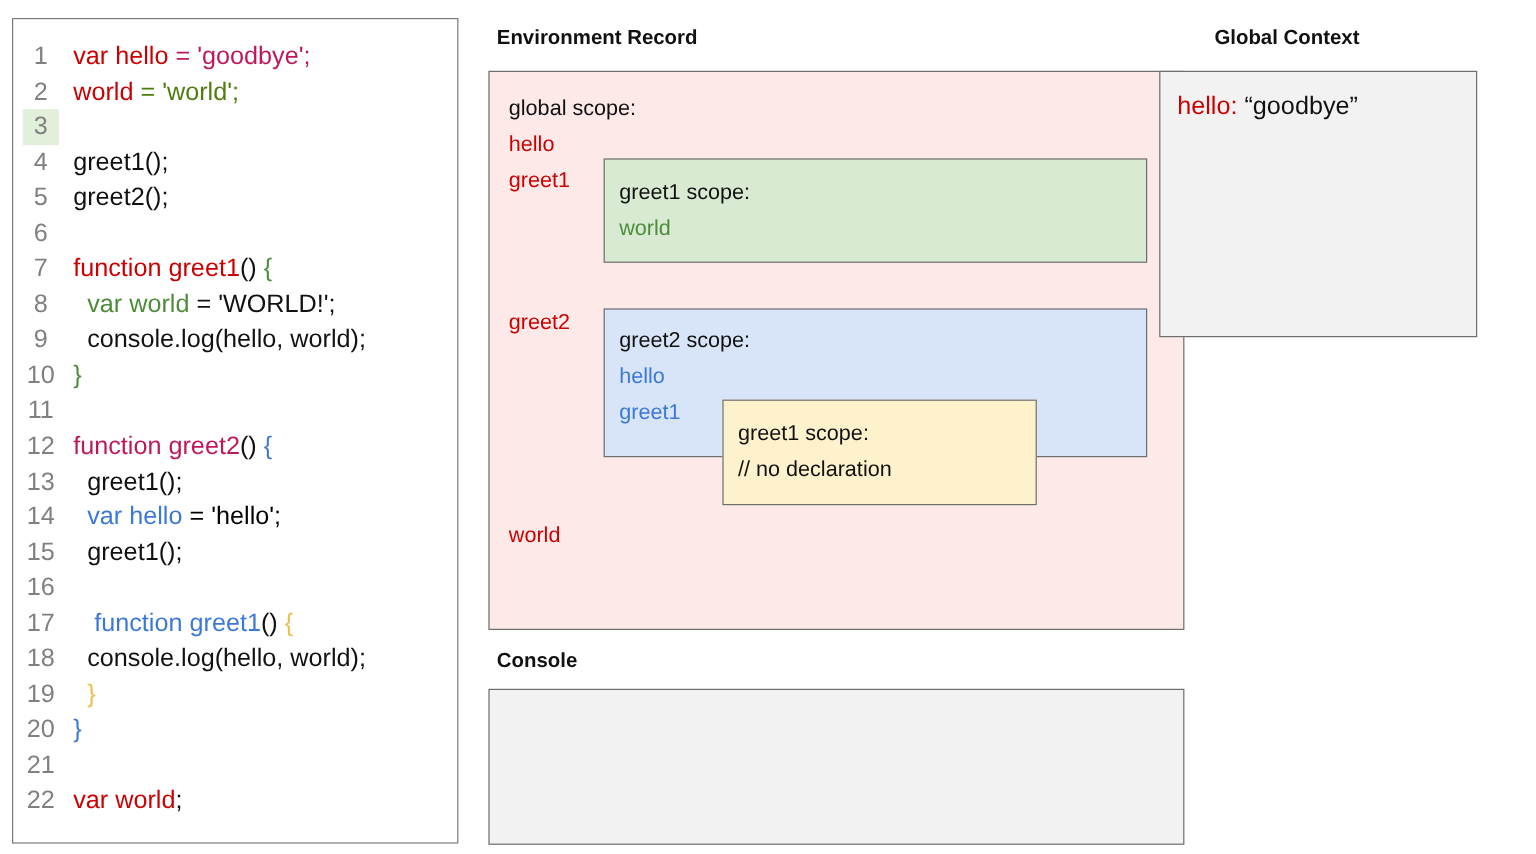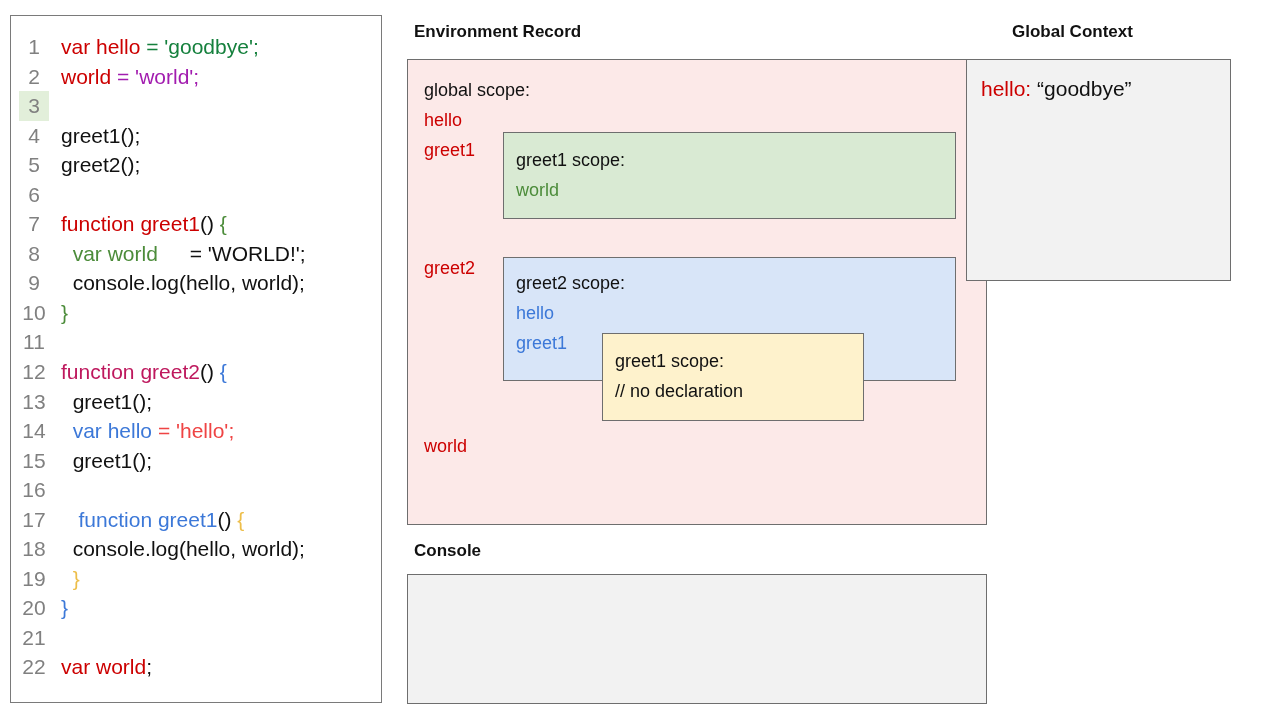--- a/index.html
+++ b/index.html
@@ -92,34 +92,34 @@
   .c-red   { color: var(--code_red, #cc0000); }
   .c-green { color: var(--code_green, #4c8c3a); }
   .c-blue  { color: var(--code_blue, #3c78d8); }
   .c-black { color: #111111; }
 </style>
 </head>
 <body>
 
 <div class="abs code-panel">
   <div>
-      <div class="code-line"><span class="ln">1</span><span class="code-text"><span style="color: rgb(204, 0, 0);">var hello</span><span style="color: #15803d;"> = 'goodbye';</span></span></div>
-      <div class="code-line"><span class="ln">2</span><span class="code-text"><span style="color: rgb(204, 0, 0);">world</span><span style="color: #a21caf;"> = 'world';</span></span></div>
+      <div class="code-line"><span class="ln">1</span><span class="code-text"><span style="color: rgb(204, 0, 0);">var hello</span><span style="color: #be185d;"> = 'goodbye';</span></span></div>
+      <div class="code-line"><span class="ln">2</span><span class="code-text"><span style="color: rgb(204, 0, 0);">world</span><span style="color: #4d7c0f;"> = 'world';</span></span></div>
       <div class="code-line"><span class="ln hl">3</span><span class="code-text"></span></div>
       <div class="code-line"><span class="ln">4</span><span class="code-text"><span style="color: rgb(17, 17, 17);">greet1();</span></span></div>
       <div class="code-line"><span class="ln">5</span><span class="code-text"><span style="color: rgb(17, 17, 17);">greet2();</span></span></div>
       <div class="code-line"><span class="ln">6</span><span class="code-text"></span></div>
       <div class="code-line"><span class="ln">7</span><span class="code-text"><span style="color: rgb(204, 0, 0);">function greet1</span><span style="color: rgb(17, 17, 17);">() </span><span style="color: rgb(76, 140, 58);">{</span></span></div>
-      <div class="code-line"><span class="ln">8</span><span class="code-text"><span style="color: rgb(17, 17, 17);">  </span><span style="color: rgb(76, 140, 58);">var world</span><span style="color: rgb(17, 17, 17); padding-left: 26px;"> = 'WORLD!';</span></span></div>
+      <div class="code-line"><span class="ln">8</span><span class="code-text"><span style="color: rgb(17, 17, 17);">  </span><span style="color: rgb(76, 140, 58);">var world</span><span style="color: rgb(17, 17, 17);"> = 'WORLD!';</span></span></div>
       <div class="code-line"><span class="ln">9</span><span class="code-text"><span style="color: rgb(17, 17, 17);">  console.log(hello, world);</span></span></div>
       <div class="code-line"><span class="ln">10</span><span class="code-text"><span style="color: rgb(76, 140, 58);">}</span></span></div>
       <div class="code-line"><span class="ln">11</span><span class="code-text"></span></div>
       <div class="code-line"><span class="ln">12</span><span class="code-text"><span style="color: #be185d;">function greet2</span><span style="color: rgb(17, 17, 17);">() </span><span style="color: rgb(60, 120, 216);">{</span></span></div>
       <div class="code-line"><span class="ln">13</span><span class="code-text"><span style="color: rgb(17, 17, 17);">  greet1();</span></span></div>
-      <div class="code-line"><span class="ln">14</span><span class="code-text"><span style="color: rgb(17, 17, 17);">  </span><span style="color: rgb(60, 120, 216);">var hello</span><span style="color: #ef4444; margin-top: 32px;"> = 'hello';</span></span></div>
+      <div class="code-line"><span class="ln">14</span><span class="code-text"><span style="color: rgb(17, 17, 17);">  </span><span style="color: rgb(60, 120, 216);">var hello</span><span style="color: #000000; margin-top: 32px;"> = 'hello';</span></span></div>
       <div class="code-line"><span class="ln">15</span><span class="code-text"><span style="color: rgb(17, 17, 17);">  greet1();</span></span></div>
       <div class="code-line"><span class="ln">16</span><span class="code-text"></span></div>
       <div class="code-line"><span class="ln">17</span><span class="code-text"><span style="color: rgb(17, 17, 17);">   </span><span style="color: rgb(60, 120, 216);">function greet1</span><span style="color: rgb(17, 17, 17);">() </span><span style="color: rgb(237, 190, 74);">{</span></span></div>
       <div class="code-line"><span class="ln">18</span><span class="code-text"><span style="color: rgb(17, 17, 17);">  console.log(hello, world);</span></span></div>
       <div class="code-line"><span class="ln">19</span><span class="code-text"><span style="color: rgb(17, 17, 17);">  </span><span style="color: rgb(237, 190, 74);">}</span></span></div>
       <div class="code-line"><span class="ln">20</span><span class="code-text"><span style="color: rgb(60, 120, 216);">}</span></span></div>
       <div class="code-line"><span class="ln">21</span><span class="code-text"></span></div>
       <div class="code-line"><span class="ln">22</span><span class="code-text"><span style="color: rgb(204, 0, 0);">var world</span><span style="color: rgb(17, 17, 17);">;</span></span></div>
     </div>
 </div>

